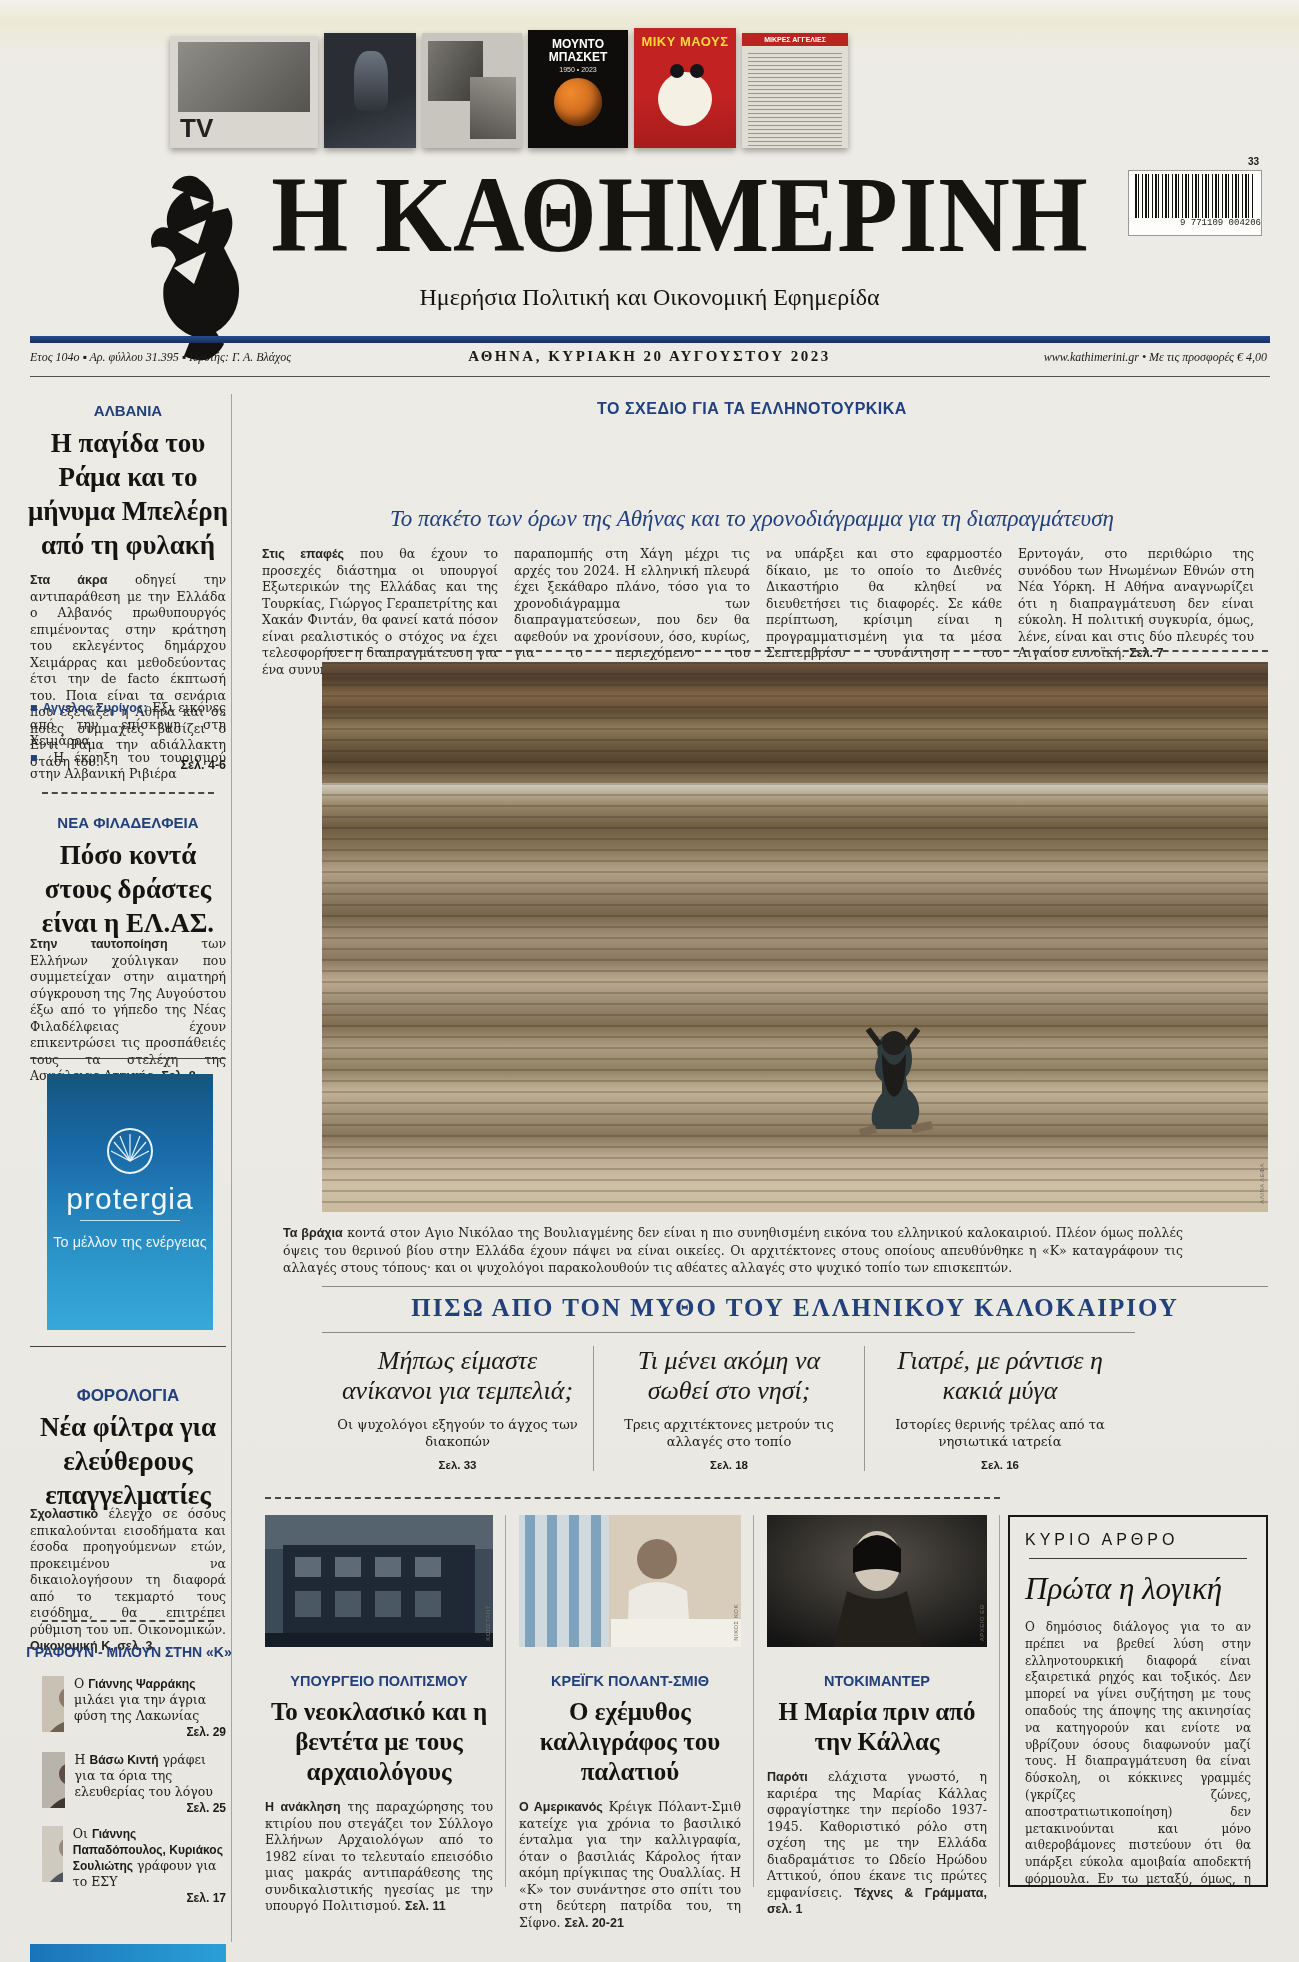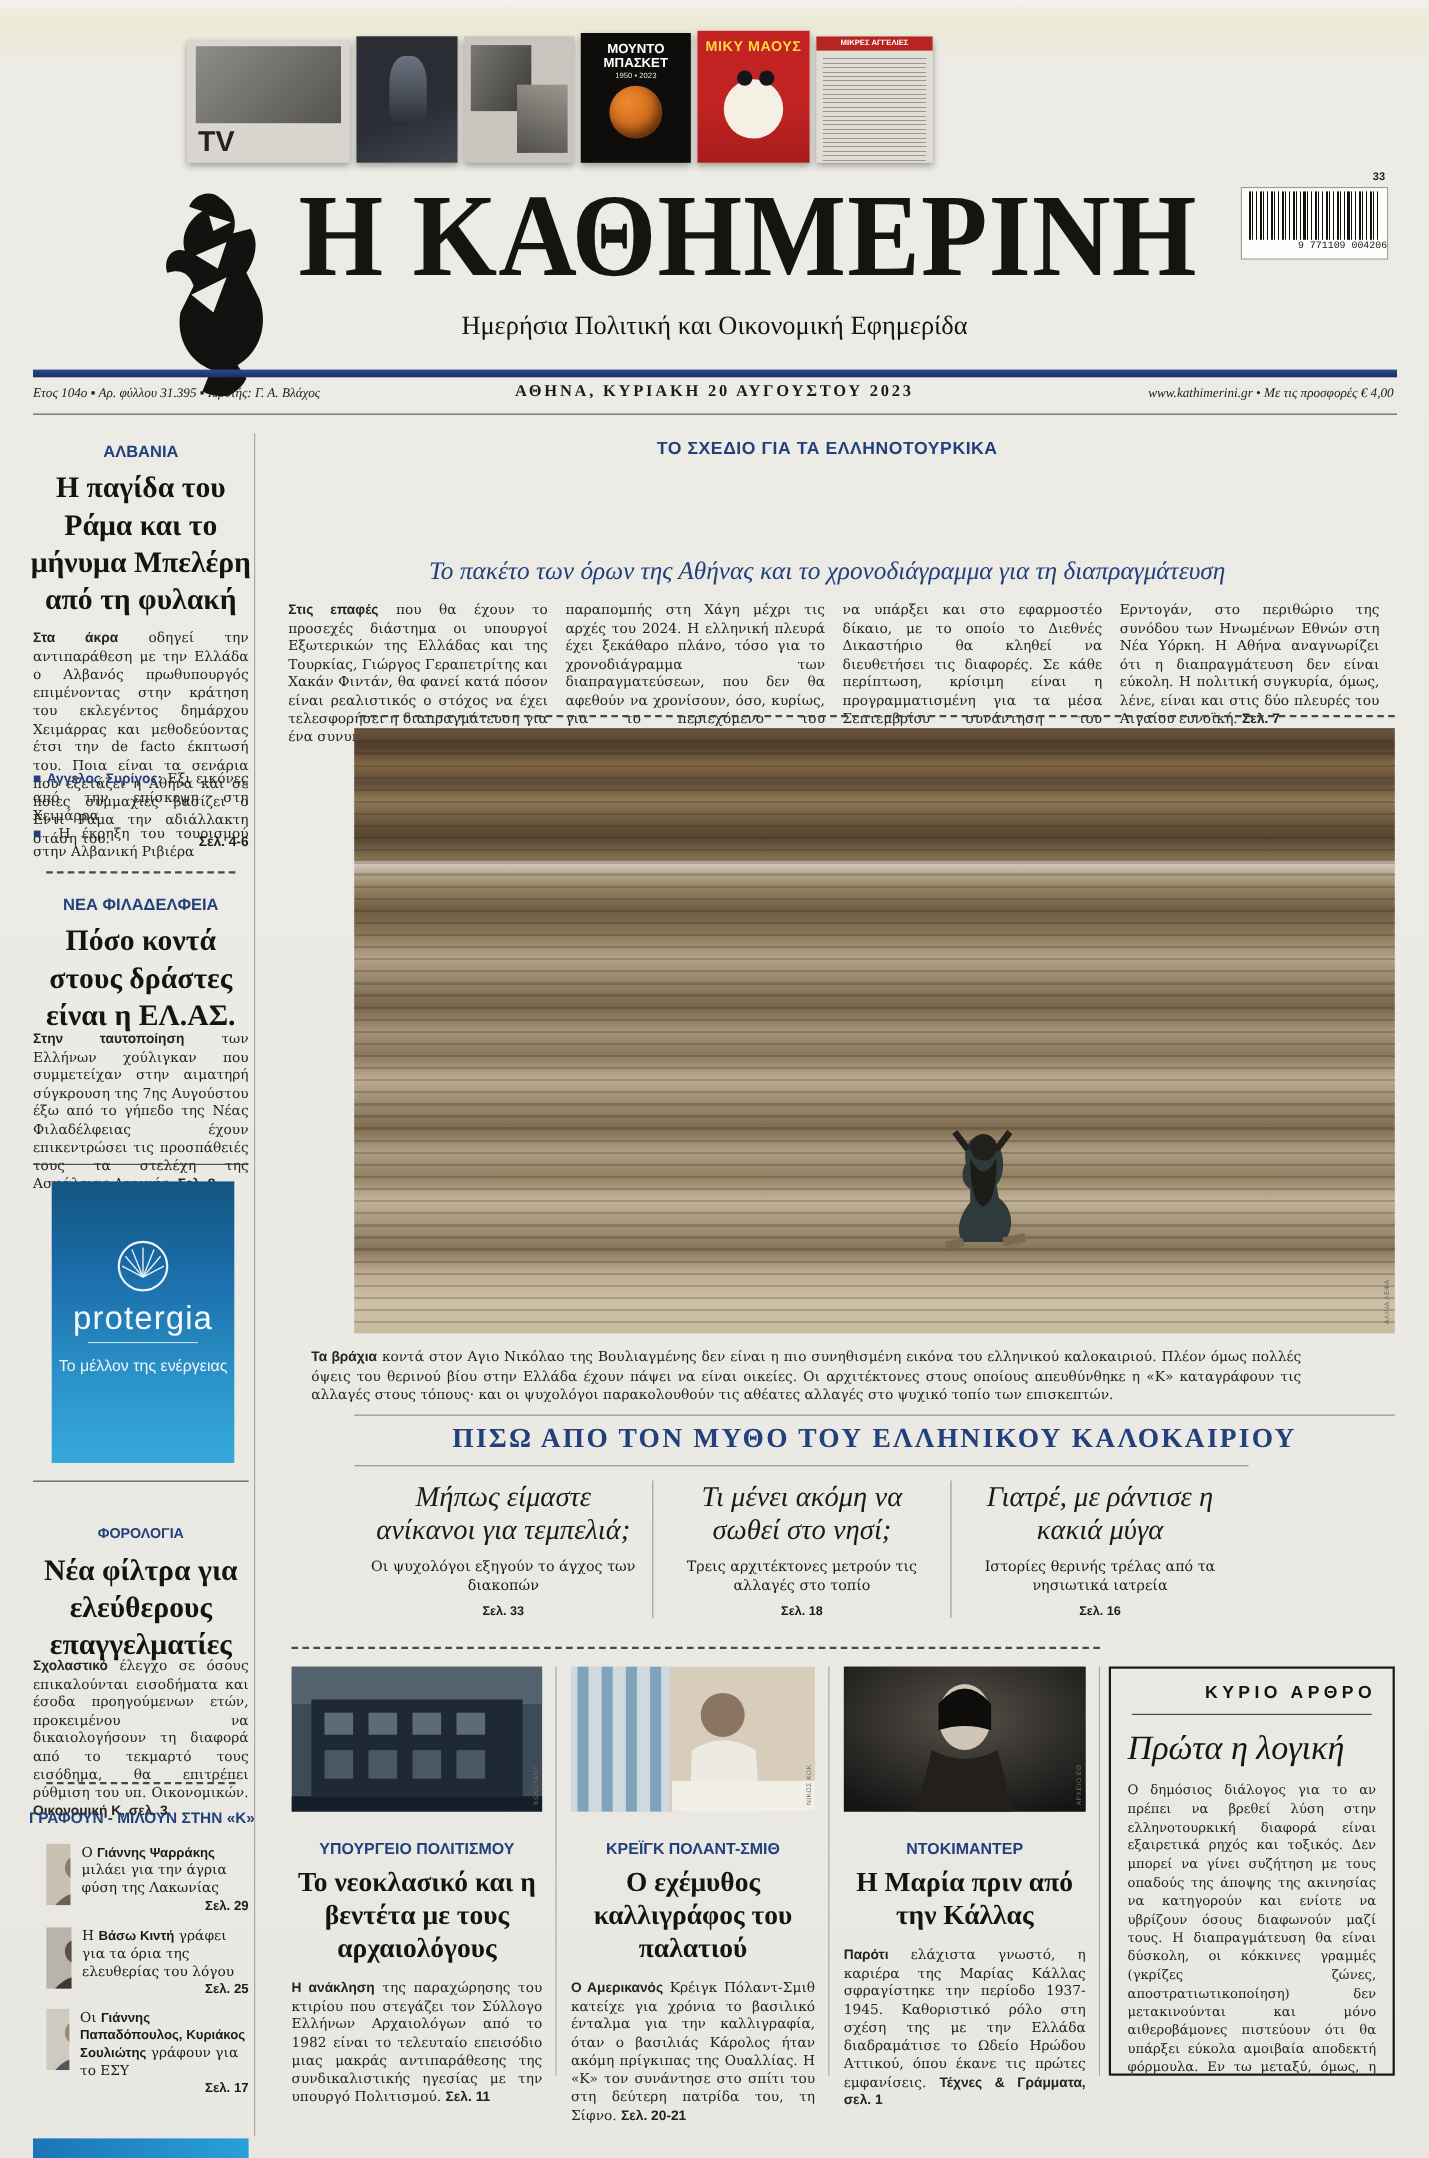--- a/index.html
+++ b/index.html
@@ -108,21 +108,21 @@
         <line x1="25" y1="35" x2="6" y2="25"></line>
           <line x1="25" y1="35" x2="44" y2="25"></line>
       </g>
     </svg>
     <div class="abs sans" style="left:0;top:108px;width:166px;text-align:center;font-size:30px;color:#f2f8fb;letter-spacing:1px;">protergia</div>
     <div class="abs" style="left:33px;top:146px;width:100px;border-top:1px solid #bfe0ef;"></div>
     <div class="abs sans" style="left:0;top:160px;width:166px;text-align:center;font-size:14.5px;color:#eaf5fb;">Το μέλλον της ενέργειας</div>
   </div>
   <div class="abs solid" style="left:30px;top:1346px;width:196px;"></div>
 
-  <div class="abs kicker" style="left:30px;top:1386px;width:196px;font-size:13px;">ΦΟΡΟΛΟΓΙΑ</div>
+  <div class="abs kicker" style="left:30px;top:1386px;width:196px;font-size:17px;">ΦΟΡΟΛΟΓΙΑ</div>
   <div class="abs sb-head" style="left:26px;top:1410px;width:204px;">Νέα φίλτρα για ελεύθερους επαγγελματίες</div>
   <p class="abs body-j" style="left:30px;top:1506px;width:196px;"><span class="lead">Σχολαστικό</span><span> έλεγχο σε όσους επικαλούνται εισοδήματα και έσοδα προηγούμενων ετών, προκειμένου να δικαιολογήσουν τη διαφορά από το τεκμαρτό τους εισόδημα, θα επιτρέπει ρύθμιση του υπ. Οικονομικών. </span><b class="pg">Οικονομική Κ, σελ. 3</b></p>
 
   <div class="abs dashed" style="left:42px;top:1620px;width:172px;"></div>
 
   <div class="abs sans navy" style="left:24px;top:1644px;width:210px;font-size:14px;font-weight:bold;text-align:center;white-space:nowrap;">ΓΡΑΦΟΥΝ - ΜΙΛΟΥΝ ΣΤΗΝ «Κ»</div>
 
   <div class="abs author-row" style="left:42px;top:1676px;width:184px;">
     <svg width="56" height="56">
         <rect width="56" height="56" fill="#c9c2b4"></rect>
@@ -271,19 +271,19 @@
         <path d="M66 132 L80 76 Q110 92 140 76 L154 132 Z" fill="#23201c"></path>
       </svg>
       <div class="vcredit" style="position:absolute;right:2px;bottom:6px;">ΑΡΧΕΙΟ ΕΘ</div>
     </div>
     <div class="kicker" style="margin-top:26px;font-size:14.5px;">ΝΤΟΚΙΜΑΝΤΕΡ</div>
     <div class="t-head" style="margin-top:8px;">Η Μαρία πριν από την Κάλλας</div>
     <p class="body-j" style="margin-top:12px;"><span class="lead">Παρότι</span><span> ελάχιστα γνωστό, η καριέρα της Μαρίας Κάλλας σφραγίστηκε την περίοδο 1937-1945. Καθοριστικό ρόλο στη σχέση της με την Ελλάδα διαδραμάτισε το Ωδείο Ηρώδου Αττικού, όπου έκανε τις πρώτες εμφανίσεις. </span><b class="pg">Τέχνες &amp; Γράμματα, σελ. 1</b></p>
   </div>
 
   <div class="abs" style="left:1008px;top:1515px;width:260px;height:372px;border:2px solid #191814;box-sizing:border-box;padding:14px 15px;overflow:hidden;">
-    <div class="sans" style="font-size:16px;font-weight:bold;letter-spacing:4px;text-align:right;color:#16140f;">ΚΥΡΙΟ ΑΡΘΡΟ</div>
+    <div class="sans" style="font-size:16px;font-weight:normal;letter-spacing:4px;text-align:left;color:#16140f;">ΚΥΡΙΟ ΑΡΘΡΟ</div>
     <div style="border-top:1px solid #3c3a34;margin:9px 4px 0 4px;"></div>
     <div style="font-style:italic;font-size:31px;margin-top:12px;color:#16140f;">Πρώτα η λογική</div>
     <p class="body-j" style="margin-top:12px;font-size:12px;line-height:16.8px;">Ο δημόσιος διάλογος για το αν πρέπει να βρεθεί λύση στην ελληνοτουρκική διαφορά είναι εξαιρετικά ρηχός και τοξικός. Δεν μπορεί να γίνει συζήτηση με τους οπαδούς της άποψης της ακινησίας να κατηγορούν και ενίοτε να υβρίζουν όσους διαφωνούν μαζί τους. Η διαπραγμάτευση θα είναι δύσκολη, οι κόκκινες γραμμές (γκρίζες ζώνες, αποστρατιωτικοποίηση) δεν μετακινούνται και μόνο αιθεροβάμονες πιστεύουν ότι θα υπάρξει εύκολα αμοιβαία αποδεκτή φόρμουλα. Εν τω μεταξύ, όμως, η χώρα θωρακίζεται αμυντικά. Και η κοινή λογική αλλά και το εθνικό συμφέρον επιβάλλουν την προσπάθεια για λύση.</p>
   </div>
 
 </div>
 
 </body></html>

